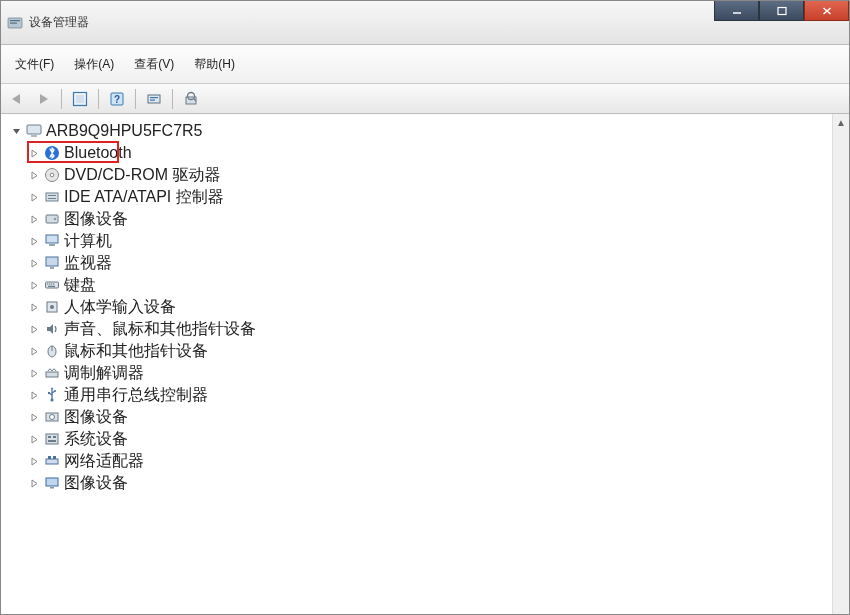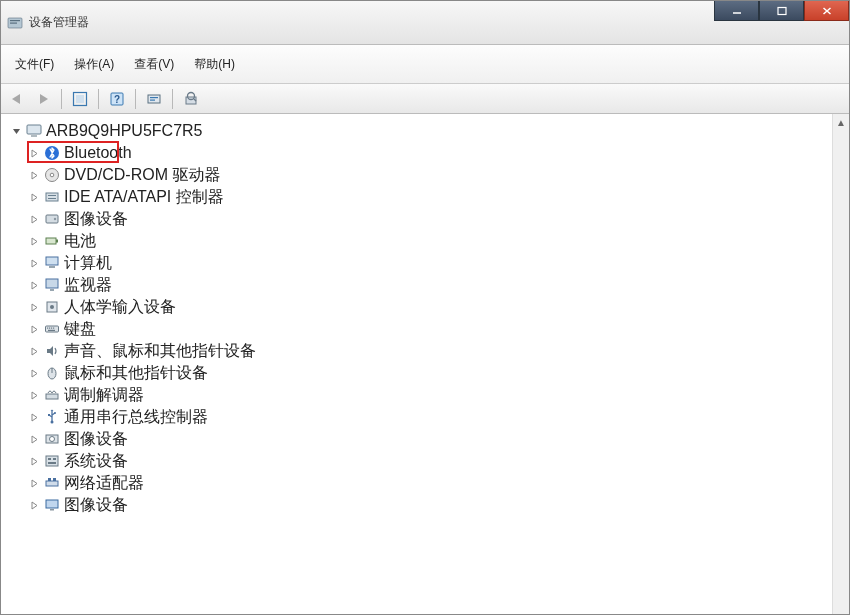--- a/index.html
+++ b/index.html
@@ -322,34 +322,20 @@
             </svg>
           </span>
           <span class="icon">
             <svg viewBox="0 0 16 16">
               <rect x="2" y="4" width="12" height="8" rx="1" fill="#d5dde3" stroke="#6a7a86"></rect>
               <circle cx="11" cy="8" r="1.2" fill="#8a96a0"></circle>
             </svg>
           </span>
           <span class="label">图像设备</span>
         </div>
-        <div class="tree-node indent1" id="tree-item-6">
-          <span class="exp">
-            <svg width="9" height="9" viewBox="0 0 9 9">
-              <path d="M2 1 L7 4.5 L2 8 Z" fill="none" stroke="#888" stroke-width="1"></path>
-            </svg>
-          </span>
-          <span class="icon">
-            <svg viewBox="0 0 16 16">
-              <rect x="2" y="5" width="10" height="6" fill="#d9e7d0" stroke="#5d8050"></rect>
-              <rect x="12" y="6.5" width="2" height="3" fill="#5d8050"></rect>
-            </svg>
-          </span>
-          <span class="label">电池</span>
-        </div>
         <div class="tree-node indent1" id="tree-item-7">
           <span class="exp">
             <svg width="9" height="9" viewBox="0 0 9 9">
               <path d="M2 1 L7 4.5 L2 8 Z" fill="none" stroke="#888" stroke-width="1"></path>
             </svg>
           </span>
           <span class="icon">
             <svg viewBox="0 0 16 16">
               <rect x="2" y="2" width="12" height="8" fill="#cfe0f0" stroke="#4a70a0"></rect>
               <rect x="5" y="11" width="6" height="2" fill="#98a6b0"></rect>
@@ -363,52 +349,52 @@
               <path d="M2 1 L7 4.5 L2 8 Z" fill="none" stroke="#888" stroke-width="1"></path>
             </svg>
           </span>
           <span class="icon">
             <svg viewBox="0 0 16 16">
               <rect x="2" y="2" width="12" height="9" fill="#c8d8e8" stroke="#4a70a0"></rect>
               <rect x="6" y="12" width="4" height="2" fill="#98a6b0"></rect>
             </svg>
           </span>
           <span class="label">监视器</span>
-        </div>
-        <div class="tree-node indent1" id="tree-item-10">
-          <span class="exp">
-            <svg width="9" height="9" viewBox="0 0 9 9">
-              <path d="M2 1 L7 4.5 L2 8 Z" fill="none" stroke="#888" stroke-width="1"></path>
-            </svg>
-          </span>
-          <span class="icon">
-            <svg viewBox="0 0 16 16">
-              <rect x="3" y="3" width="10" height="10" fill="#e0e6ec" stroke="#6a7a86"></rect>
-              <circle cx="8" cy="8" r="2" fill="#6a7a86"></circle>
-            </svg>
-          </span>
-          <span class="label">人体学输入设备</span>
         </div>
         <div class="tree-node indent1" id="tree-item-9">
           <span class="exp">
             <svg width="9" height="9" viewBox="0 0 9 9">
               <path d="M2 1 L7 4.5 L2 8 Z" fill="none" stroke="#888" stroke-width="1"></path>
             </svg>
           </span>
           <span class="icon">
             <svg viewBox="0 0 16 16">
               <rect x="1.5" y="5" width="13" height="6" rx="1" fill="#dde3e8" stroke="#6a7a86"></rect>
               <rect x="3" y="6.5" width="1.2" height="1.2" fill="#6a7a86"></rect>
               <rect x="5" y="6.5" width="1.2" height="1.2" fill="#6a7a86"></rect>
               <rect x="7" y="6.5" width="1.2" height="1.2" fill="#6a7a86"></rect>
               <rect x="9" y="6.5" width="1.2" height="1.2" fill="#6a7a86"></rect>
               <rect x="4" y="8.8" width="7" height="1.2" fill="#6a7a86"></rect>
             </svg>
           </span>
           <span class="label">键盘</span>
+        </div>
+        <div class="tree-node indent1" id="tree-item-10">
+          <span class="exp">
+            <svg width="9" height="9" viewBox="0 0 9 9">
+              <path d="M2 1 L7 4.5 L2 8 Z" fill="none" stroke="#888" stroke-width="1"></path>
+            </svg>
+          </span>
+          <span class="icon">
+            <svg viewBox="0 0 16 16">
+              <rect x="3" y="3" width="10" height="10" fill="#e0e6ec" stroke="#6a7a86"></rect>
+              <circle cx="8" cy="8" r="2" fill="#6a7a86"></circle>
+            </svg>
+          </span>
+          <span class="label">人体学输入设备</span>
         </div>
         <div class="tree-node indent1" id="tree-item-11">
           <span class="exp">
             <svg width="9" height="9" viewBox="0 0 9 9">
               <path d="M2 1 L7 4.5 L2 8 Z" fill="none" stroke="#888" stroke-width="1"></path>
             </svg>
           </span>
           <span class="icon">
             <svg viewBox="0 0 16 16">
               <path d="M3 6 L6 6 L9 3 L9 13 L6 10 L3 10 Z" fill="#6a7a86"></path>

